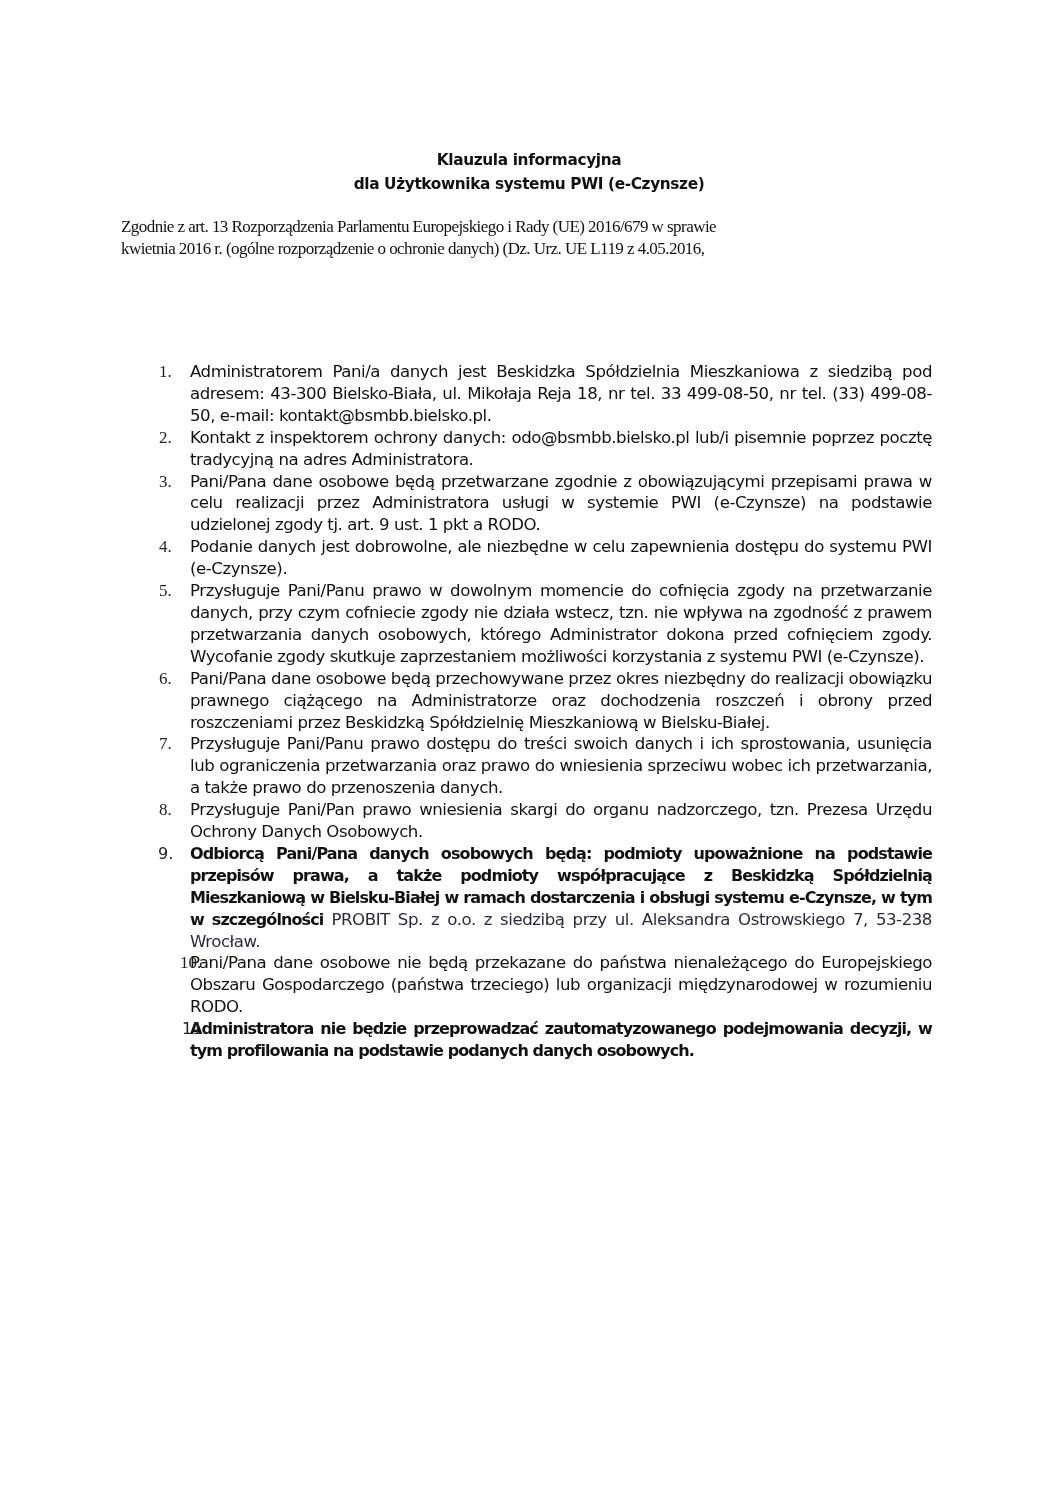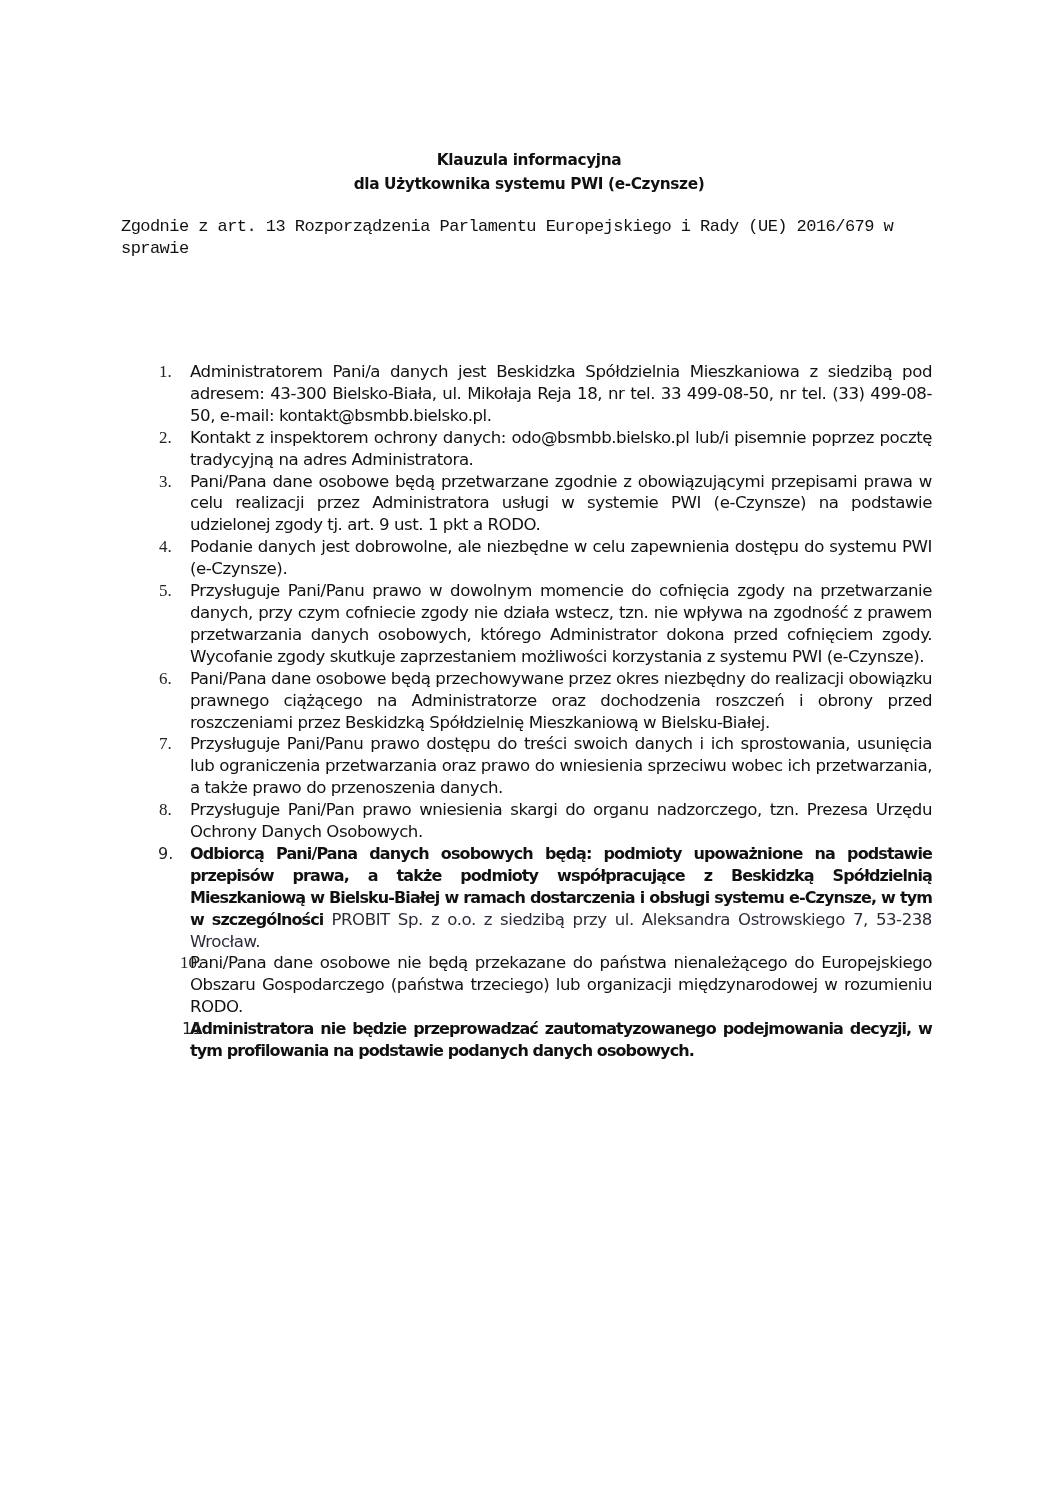--- a/index.html
+++ b/index.html
@@ -10,21 +10,21 @@
     font-family: "DejaVu Sans", "Liberation Sans", sans-serif;
   }
   .title-block {
     position:absolute; top:148px; left:0; width:1058px; text-align:center;
     font-family: "DejaVu Sans", sans-serif; font-weight:bold; font-size:16.5px; line-height:24px;
     letter-spacing:-0.4px; transform:scaleX(0.93); transform-origin:center;
   }
   .intro {
     position:absolute; left:121px; top:216px; width:835px;
     font-size:17px; line-height:21.9px; letter-spacing:-0.55px;
-    font-family:Liberation Mono, monospace;
+    font-family:Liberation Serif, serif;
   }
   .list { position:absolute; left:0; top:361px; width:1058px; }
   .item { position:relative; margin-left:190px; width:742px; font-size:16.6px; line-height:21.9px;
           text-align:justify; letter-spacing:-0.45px; font-family:"DejaVu Sans", sans-serif; }
   .num { position:absolute; left:-31px; top:0; font-family:"Liberation Serif", "DejaVu Serif", serif;
          font-size:17px; color:#222; letter-spacing:0; }
   .num.wide { left:-34px;margin-left:24px; }
   .item.alt { font-weight:bold; letter-spacing:-0.9px; font-size:16px; }
   .item.alt .num { font-family:"DejaVu Sans", sans-serif; font-weight:normal; left:-32px; font-size:16px; }
   .plain { font-weight:normal; color:#2b2b3a; letter-spacing:-0.45px; font-size:16.6px; }
@@ -34,20 +34,21 @@
 <body>
 
 <div class="page">
   <div class="title-block">
     <div>Klauzula informacyjna</div>
     <div>dla Użytkownika systemu PWI (e-Czynsze)</div>
   </div>
 
   <div class="intro">
     <div>Zgodnie z art. 13 Rozporządzenia Parlamentu Europejskiego i Rady (UE) 2016/679 w sprawie</div>
+    <div>kwietnia 2016 r. (ogólne rozporządzenie o ochronie danych) (Dz. Urz. UE L119 z 4.05.2016,</div>
   </div>
 
   <div class="list">
     <div class="item">
       <span class="num">1.</span>
       <span>Administratorem Pani/a danych jest Beskidzka Spółdzielnia Mieszkaniowa z siedzibą pod adresem: 43-300 Bielsko-Biała, ul. Mikołaja Reja 18, nr tel. 33 499-08-50, nr tel. (33) 499-08-50, e-mail: kontakt@bsmbb.bielsko.pl.</span>
     </div>
     <div class="item">
       <span class="num">2.</span>
       <span>Kontakt z inspektorem ochrony danych: odo@bsmbb.bielsko.pl lub/i pisemnie poprzez pocztę tradycyjną na adres Administratora.</span>

